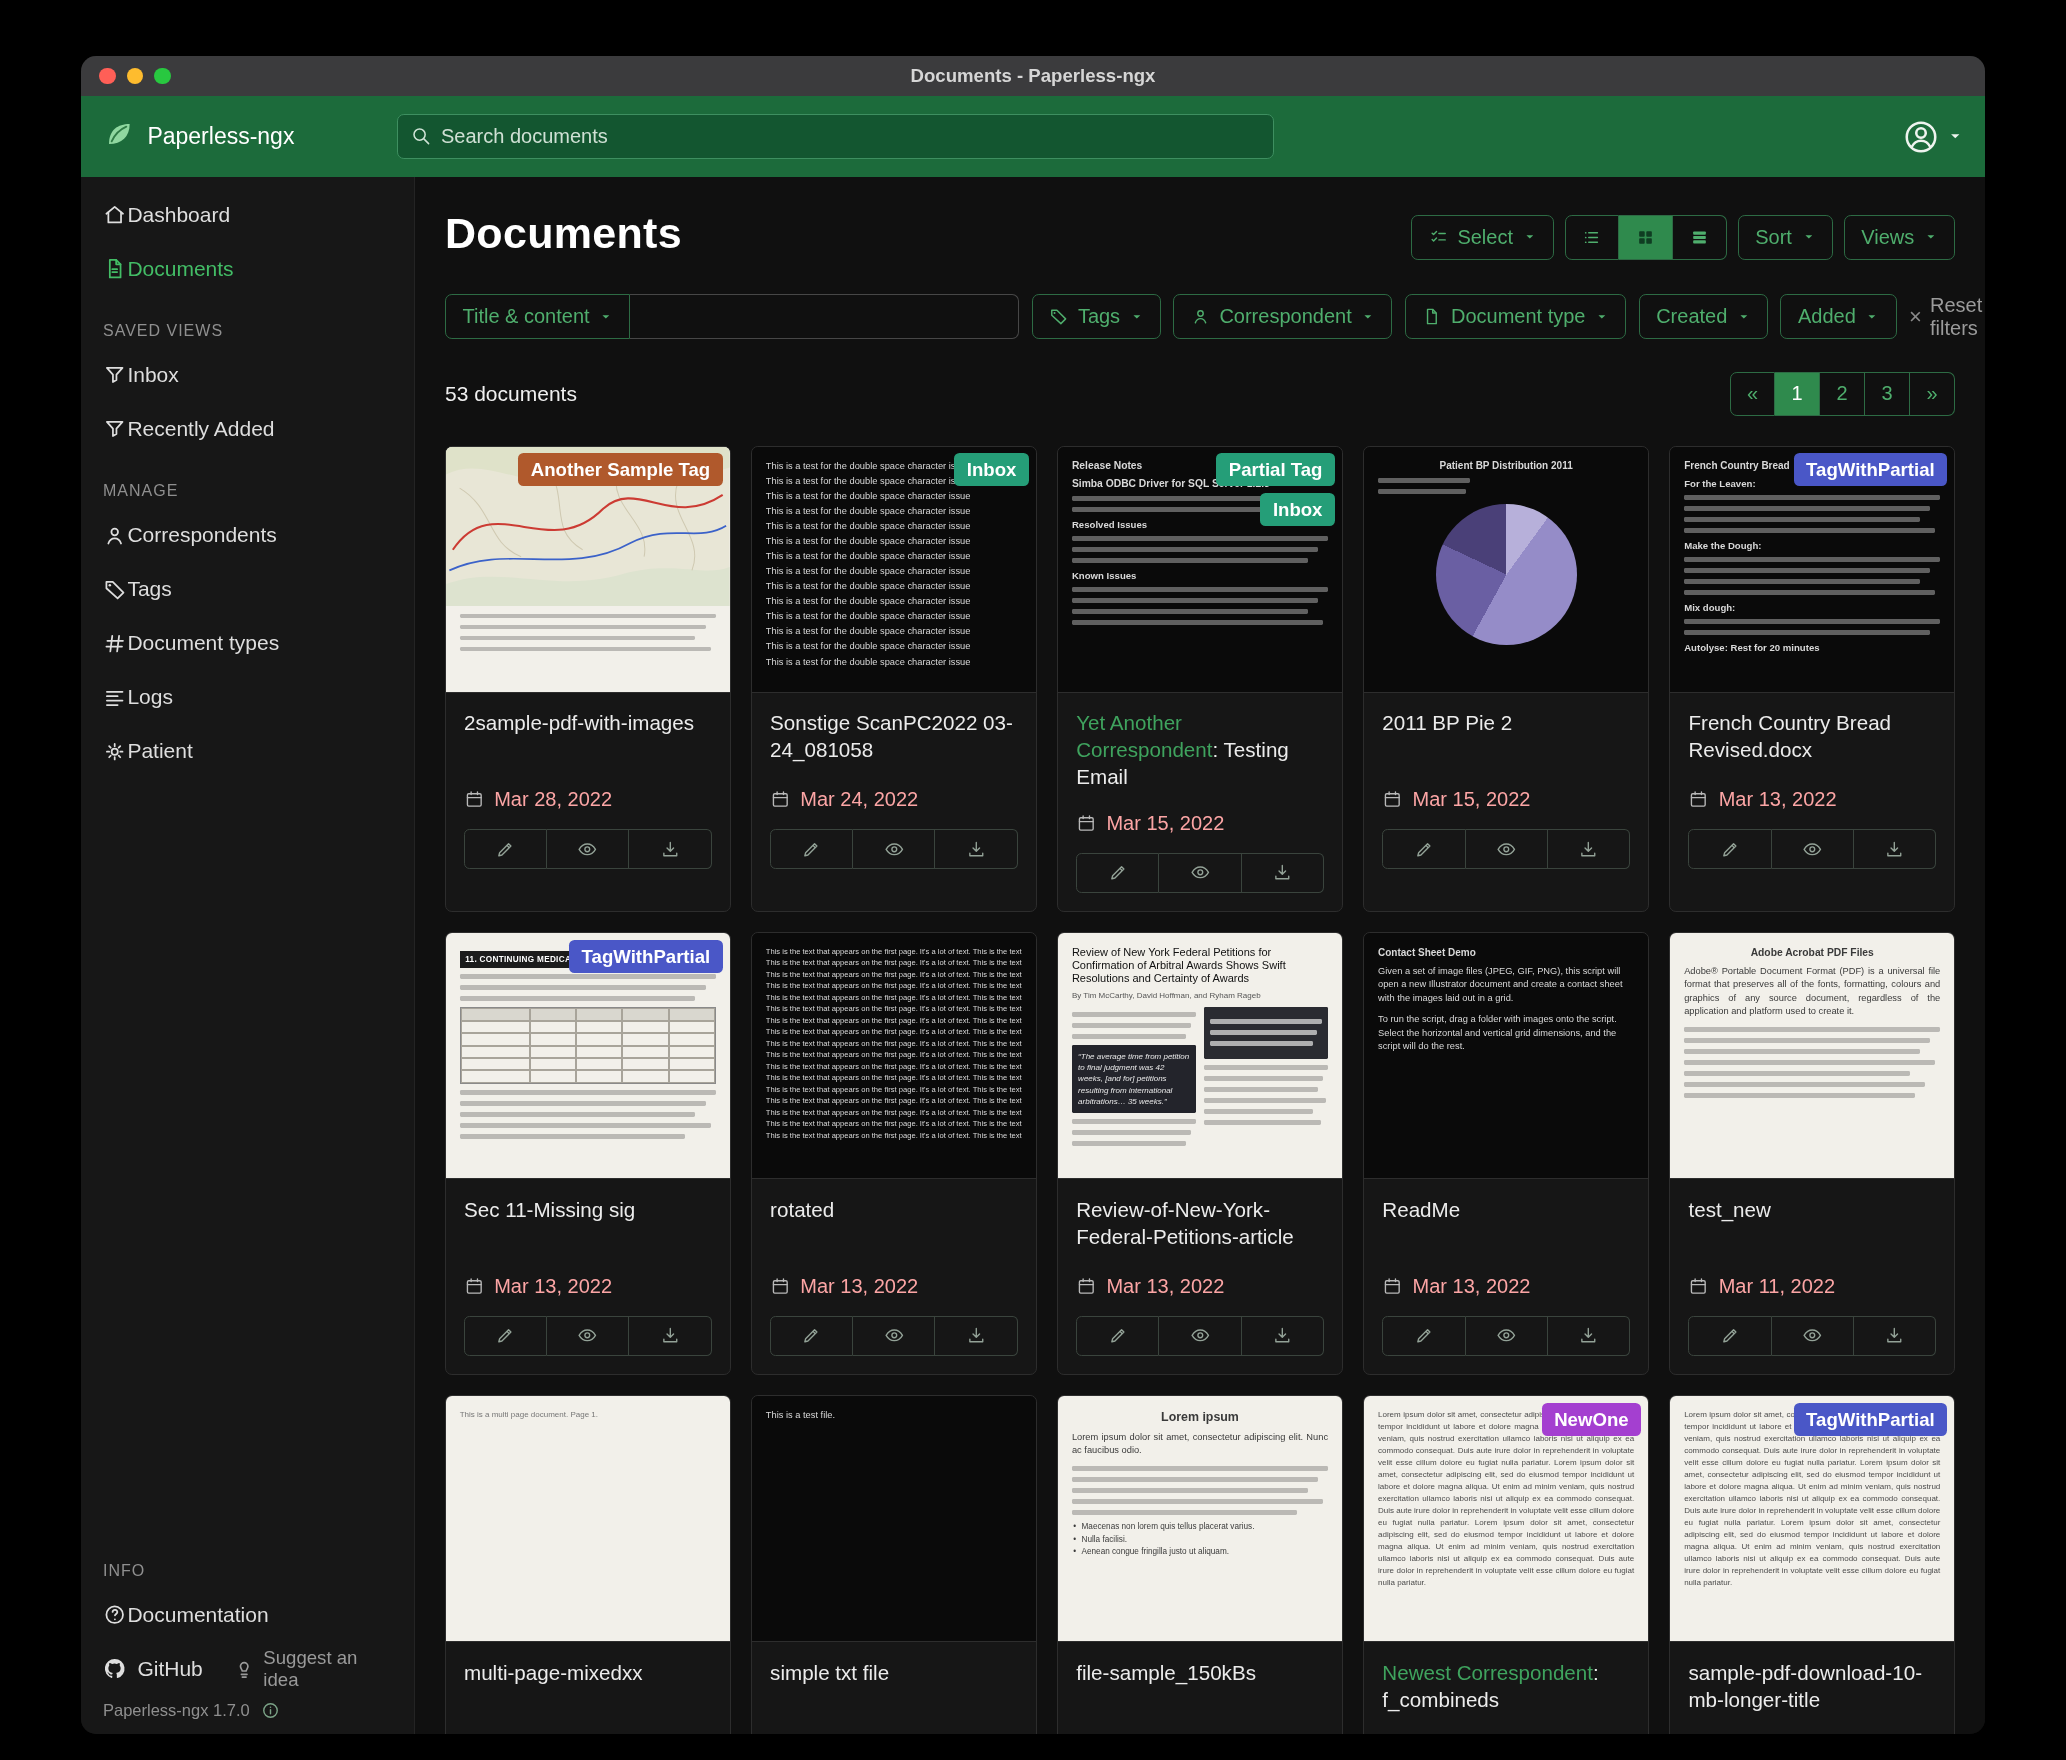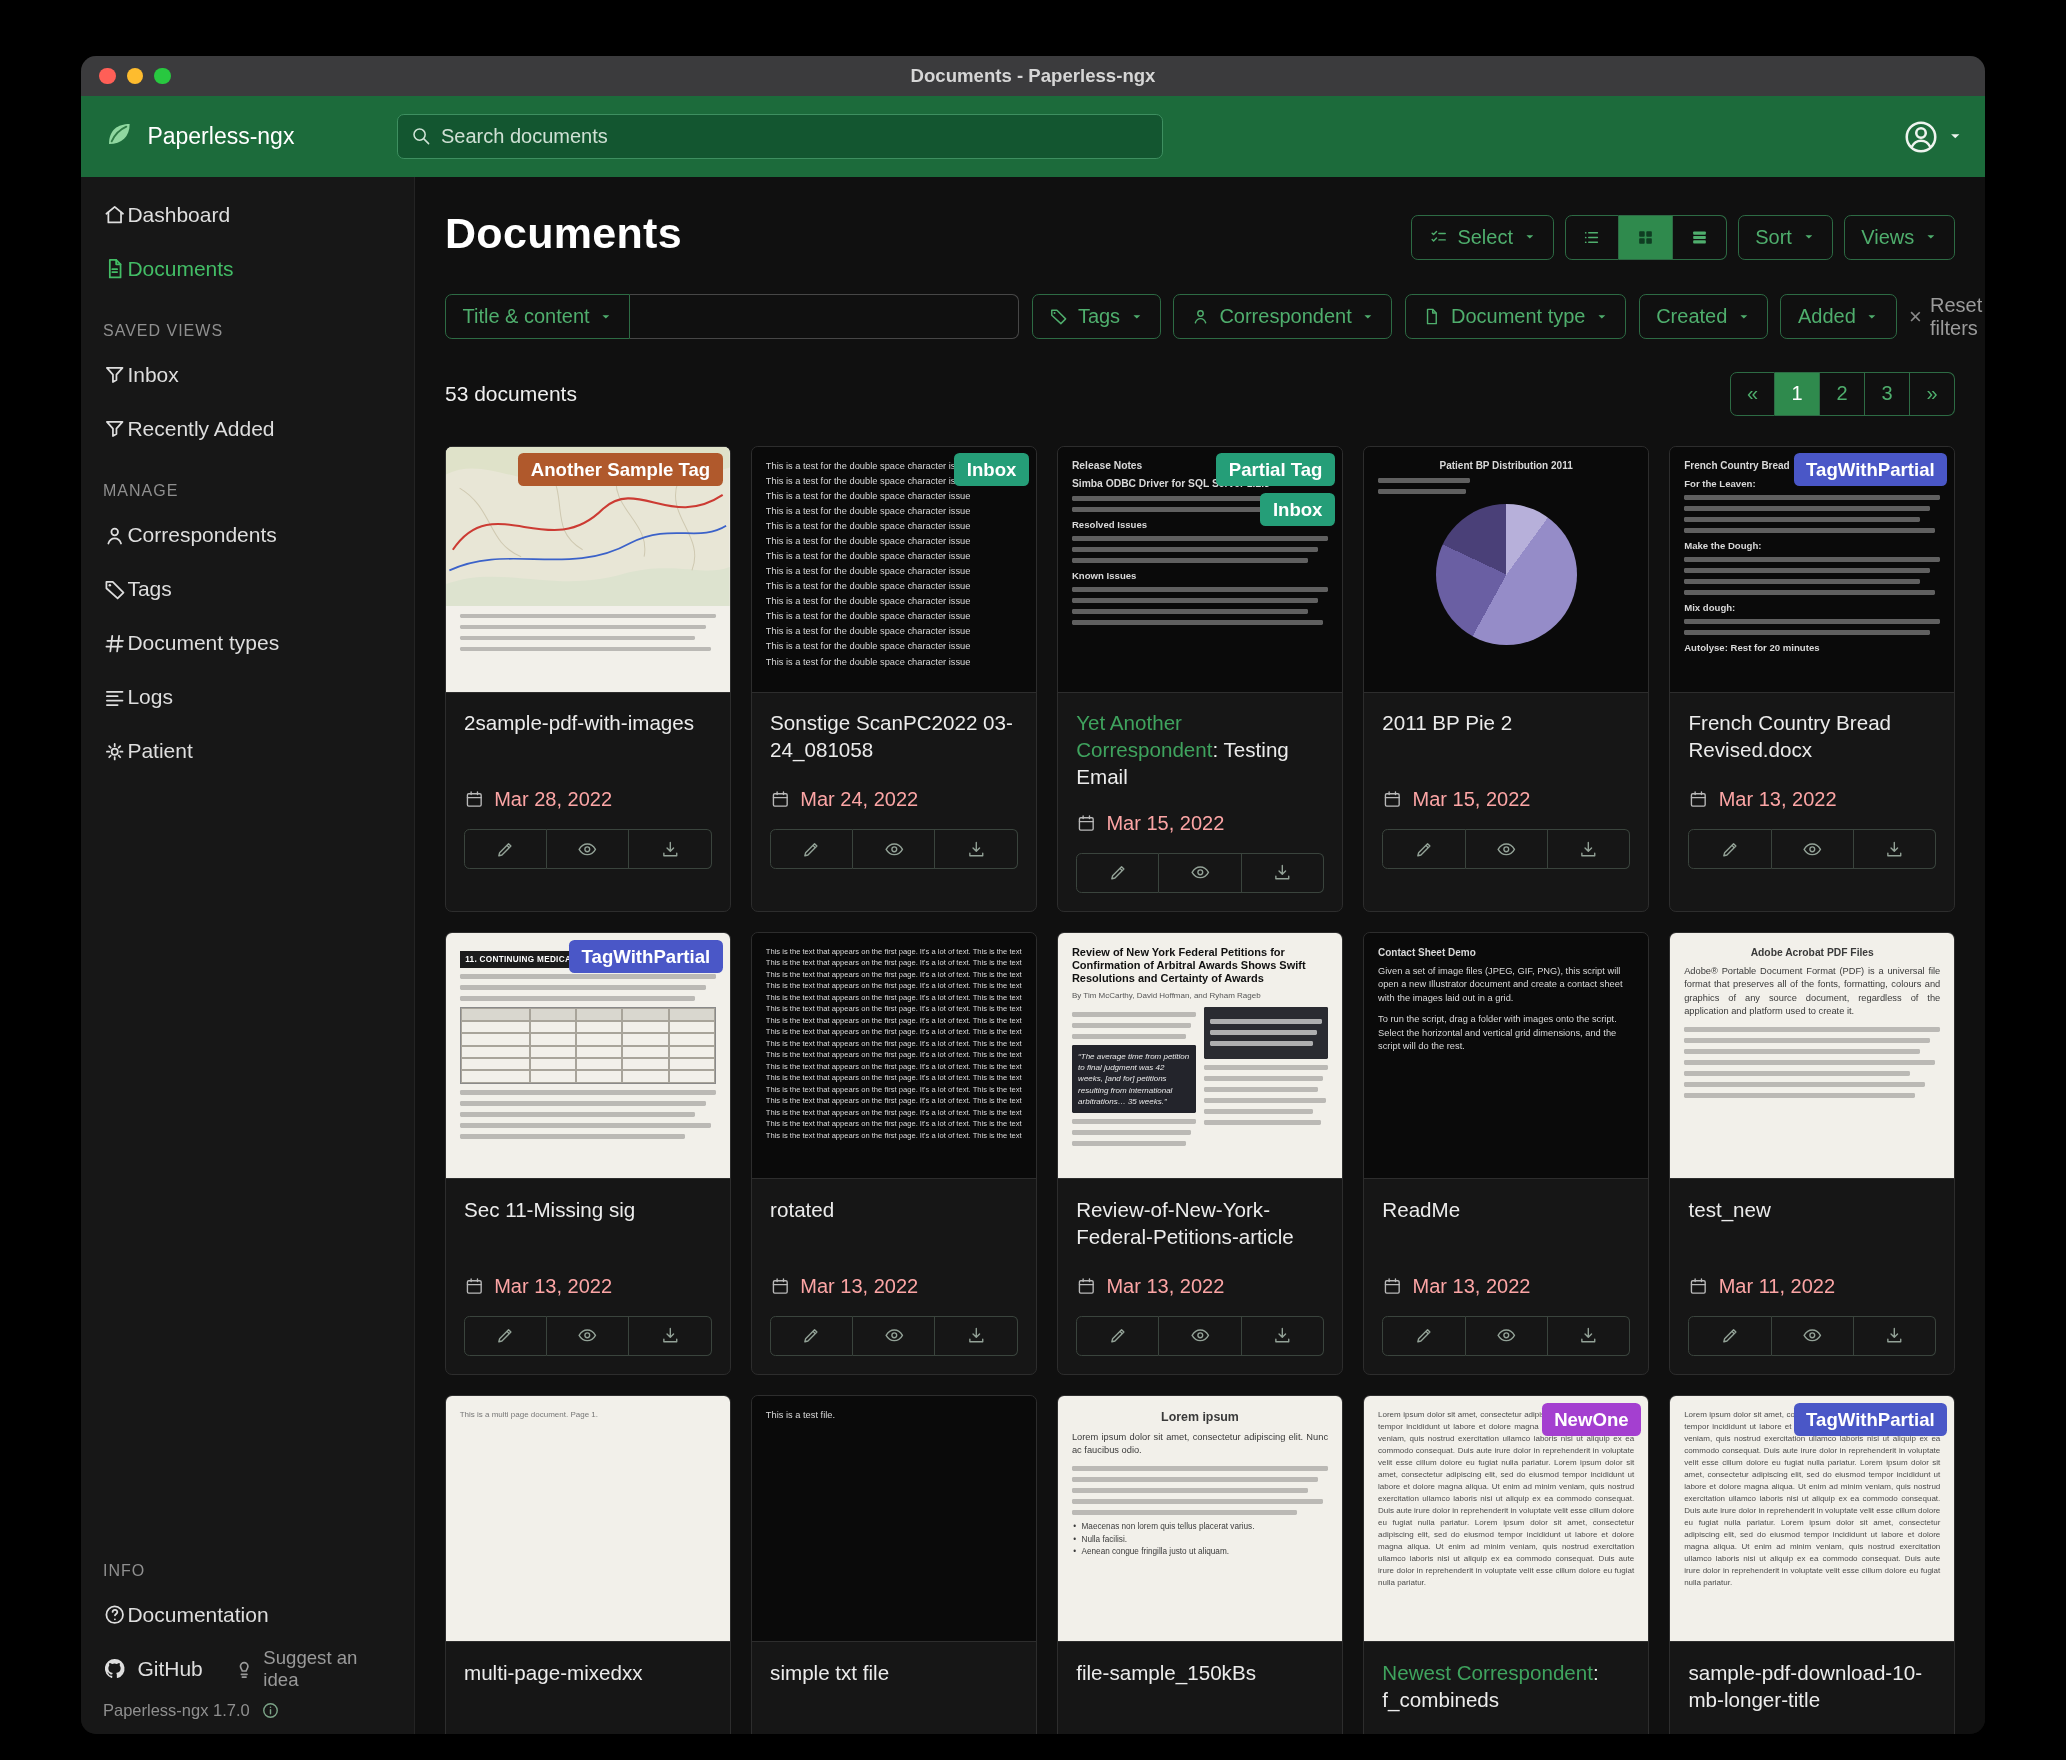--- a/index.html
+++ b/index.html
@@ -12,21 +12,21 @@
   .titlebar{height:40px;background:#3b3b3d;display:flex;align-items:center;position:relative;flex:0 0 auto}
   .traffic{display:flex;gap:11px;margin-left:18px;z-index:2}
   .tl{width:16.5px;height:16.5px;border-radius:50%;display:inline-block}
   .tl.red{background:#ff5f57}.tl.yellow{background:#febc2e}.tl.green{background:#28c840}
   .titlebar-title{position:absolute;left:0;right:0;text-align:center;color:#d6d6d6;font-size:18.6px;font-weight:700}
 
   
   .navbar{height:81px;background:#1c6b3b;display:flex;align-items:center;padding:0 22px;flex:0 0 auto}
   .brand{display:flex;align-items:center;gap:12.4px;color:#fff;font-size:23px;font-weight:400;cursor:pointer}
   .brand svg{width:32px;height:32px}
-  .searchbox{margin-left:103px;width:766px;height:45px;background:#135630;border:0.7px solid #3e8f60;border-radius:6.9px;
+  .searchbox{margin-left:103px;width:877px;height:45px;background:#135630;border:0.7px solid #3e8f60;border-radius:6.9px;
     display:flex;align-items:center;padding:0 12.4px;gap:9.6px}
   .searchbox .sic{display:flex;color:#cfe3d6}
   .searchbox svg{width:20.6px;height:20.6px}
   .searchbox input{flex:1;background:transparent;border:none;outline:none;color:#e8f2ea;font-size:20px;font-family:inherit}
   .searchbox input::placeholder{color:#cfe0d4}
   .navbar-right{margin-left:auto;display:flex;align-items:center;gap:6.9px;color:#eef4ef;cursor:pointer}
   .navbar-right .avsvg{width:38px;height:38px;display:block}
   .caret-fill{width:16.5px;height:16.5px;display:block}
 
   .shell{flex:1;display:flex;min-height:0}
@@ -113,21 +113,21 @@
   .dark .bars .bar{opacity:.42}
   .map-wrap{margin:-12.4px -13.7px 8.2px;height:159px}
   .map-wrap svg{width:100%;height:100%;display:block}
   .pie-wrap{display:flex;justify-content:center;margin-top:9.6px}
   .pie{width:141px;height:141px;border-radius:50%;
     background:conic-gradient(#b7b0da 0 10%,#958cc8 10% 58%,#6a5fa3 58% 82%,#4a4078 82% 100%)}
   .ftable{display:grid;grid-template-columns:1.5fr 1fr 1fr 1fr 1fr;border:0.7px solid #8a8a8a;margin:5.5px 0}
   .ftable div{border:0.7px solid #a8a49a;height:12.4px}
   .ftable div.head{background:#d9d7cf}
   .formbar{background:#1c1c1c;color:#fff;font-size:8.2px;font-weight:700;padding:4.1px 5.5px;margin:5.5px 0;letter-spacing:0.3px}
-  .art-title{font-size:11px;font-weight:700;line-height:1.22;color:#101010}
+  .art-title{font-size:11px;font-weight:400;line-height:1.22;color:#101010}
   .art-by{font-size:8px;color:#555;margin:4.8px 0 6.2px}
   .cols{display:flex;gap:8.2px}
   .col{flex:1;min-width:0}
   .quote{background:#23242b;color:#e8e8e8;font-size:8px;font-style:italic;line-height:1.4;padding:6.2px;border-radius:1.4px;margin:5.5px 0}
   .darkbox{background:#2a2b31;padding:6.2px;margin:1.4px 0 5.5px;border-radius:1.4px;color:#cfcfcf}
   .darkbox .bars .bar{opacity:.8}
   .bullets div{font-size:8.2px;line-height:1.55;padding-left:9.6px;position:relative}
   .bullets div::before{content:"\2022";position:absolute;left:1.4px}
   .th-lorem{font-size:8px;line-height:1.5;text-align:justify;color:#4c4c4c}
 </style>

